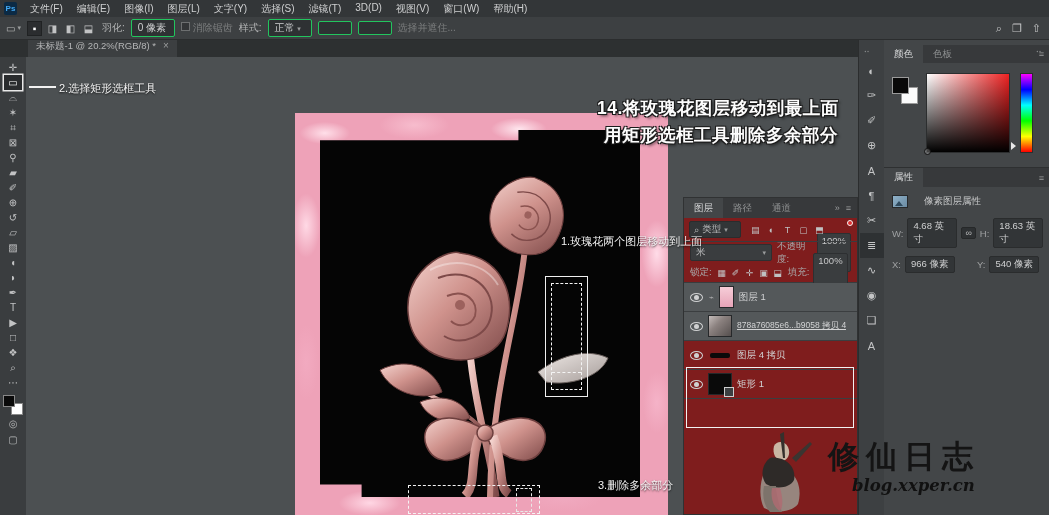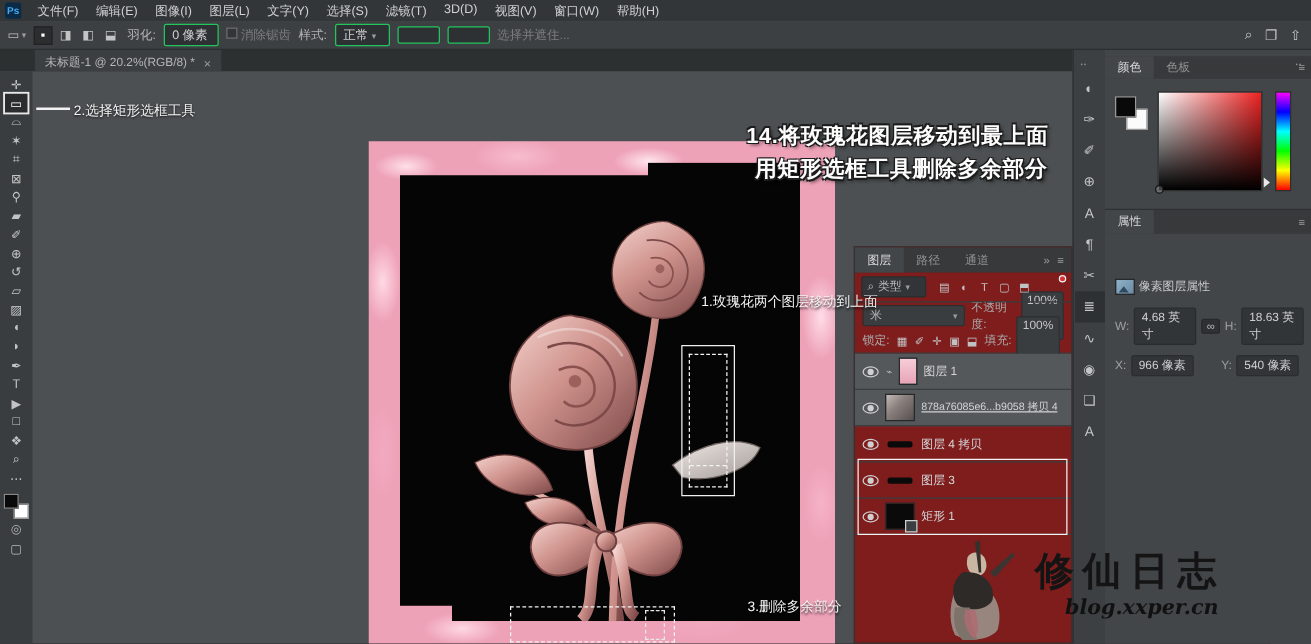--- a/index.html
+++ b/index.html
@@ -21,21 +21,21 @@
   .opt-label{color:#b3b4b5;}
   .opt-label.dim{color:#7b7d7e;}
   .opt-field{background:#2e3133;border:1px solid #22c55e;border-radius:2px;padding:1px 6px;color:#cfd0d1;min-width:44px;}
   .opt-field.dim{color:#6f7172;min-width:34px;height:14px;}
   .caret{font-size:7px;color:#9a9c9d;}
   .chk{width:9px;height:9px;border:1px solid #6d6f70;display:inline-block;margin-right:3px;background:#333537;}
   .opt-right{margin-left:auto;display:flex;align-items:center;gap:10px;margin-right:8px;color:#c2c3c4;}
   .opt-right span{font-size:11px;}
   .tabbar{position:absolute;top:40px;left:0;width:858px;height:17px;background:#2d3031;z-index:25;display:flex;align-items:flex-end;}
   .doctab{margin-left:28px;height:17px;background:#3c3f41;color:#b4b5b6;font-size:9.5px;
-          display:flex;align-items:flex-end;padding:0 8px;gap:7px;white-space:nowrap;margin-top:14px;}
+          display:flex;align-items:flex-start;padding:0 8px;gap:7px;white-space:nowrap;margin-top:14px;}
   .doctab .close{color:#9a9c9d;font-size:10px;}
   .topdots{position:absolute;top:41px;font-size:10px;color:#8e9091;z-index:26;letter-spacing:1px;}
 
   
   .toolbar{position:absolute;top:57px;left:0;width:26px;bottom:0;background:#3a3d3f;z-index:25;
            display:flex;flex-direction:column;align-items:center;padding-top:3px;}
   .tool{width:18px;height:15px;display:flex;align-items:center;justify-content:center;
         font-size:10px;color:#c2c3c4;flex:0 0 auto;}
   .tool.sel{background:#2a2c2e;box-shadow:0 0 0 1.5px #e9e9e9;color:#fff;}
   .swatches{position:relative;width:20px;height:20px;margin-top:5px;}
@@ -136,21 +136,21 @@
   .cp-grad{position:absolute;left:42px;top:28px;width:84px;height:80px;border:1px solid #2c2e2f;
            background:linear-gradient(to bottom,rgba(0,0,0,0),#000),linear-gradient(to right,#fff,#e22);}
   .cp-cursor{position:absolute;left:-3px;bottom:-3px;width:7px;height:7px;border:1px solid #111;border-radius:50%;background:rgba(255,255,255,.25);}
   .cp-arrow{position:absolute;right:-7px;bottom:2px;width:0;height:0;border-top:4px solid transparent;border-bottom:4px solid transparent;border-left:5px solid #e8e8e8;}
   .cp-hue{position:absolute;left:136px;top:28px;width:13px;height:80px;border:1px solid #2c2e2f;
           background:linear-gradient(to bottom,#f0f,#00f,#0ff,#0f0,#ff0,#f00);}
   .props-panel{position:absolute;left:0;top:128px;width:165px;bottom:0;background:#434648;}
   .pp-tabs{height:19px;background:#37393b;display:flex;}
   .pp-tab{padding:0 10px;display:flex;align-items:center;color:#d6d7d8;background:#434648;}
   .pp-menu{margin-left:auto;padding-right:5px;display:flex;align-items:center;color:#9a9c9d;font-size:9px;}
-  .pp-type{display:flex;align-items:flex-end;gap:3px;padding:8px 8px 6px 8px;color:#c6c7c8;margin-top:28px;}
+  .pp-type{display:flex;align-items:flex-end;gap:16px;padding:8px 8px 6px 8px;color:#c6c7c8;}
   .imgicon{width:16px;height:13px;background:linear-gradient(135deg,#8fb2c9 0%,#6b8ba3 100%);border:1px solid #26282a;position:relative;}
   .imgicon::after{content:'';position:absolute;left:2px;bottom:1px;width:0;height:0;border-left:4px solid transparent;border-right:4px solid transparent;border-bottom:5px solid #2f4a5e;}
   .pp-row{display:flex;align-items:center;gap:4px;padding:4px 8px;color:#9fa1a2;}
   .pp-field{background:#323537;border:1px solid #2a2c2d;border-radius:2px;padding:1px 5px;color:#cfd0d1;min-width:50px;text-align:left;}
   .linkbtn{background:#2e3133;border:1px solid #262829;border-radius:2px;padding:0 3px;color:#b6b7b8;font-size:9px;}
 
   
   .watermark{position:absolute;z-index:40;pointer-events:none;}
   .wm-title{left:828px;top:436px;font-family:"DejaVu Serif",serif;font-weight:bold;font-size:31px;
             letter-spacing:7px;color:#141414;white-space:nowrap;}
@@ -382,25 +382,20 @@
           <span class="thumb t-rose-gray"></span>
           <span class="lname und">878a76085e6...b9058 拷贝 4</span>
         </div>
         <div class="layer-row">
           <span class="eye"></span>
           <span class="thumb t-black-bar"></span>
           <span class="lname">图层 4 拷贝</span>
         </div>
         <div class="layer-row">
           <span class="eye"></span>
-          <span class="thumb t-black-bar"></span>
-          <span class="lname">图层 3</span>
-        </div>
-        <div class="layer-row">
-          <span class="eye"></span>
           <span class="thumb t-black-shape"></span>
           <span class="lname">矩形 1</span>
         </div>
       </div>
   </div>
 
   <div class="icon-strip">
     <div style="display:flex;flex-direction:column;align-items:center;">
         <div class="strip-icon">◐</div>
         <div class="strip-icon">✑</div>

